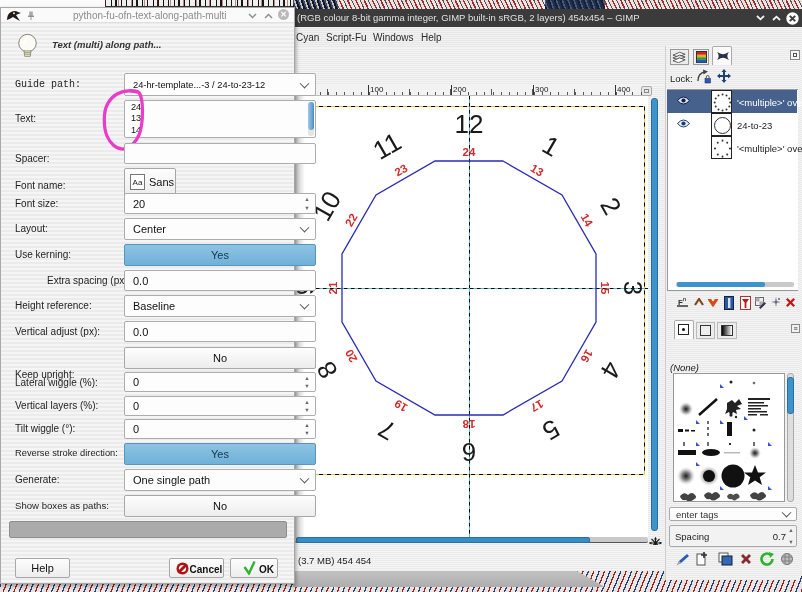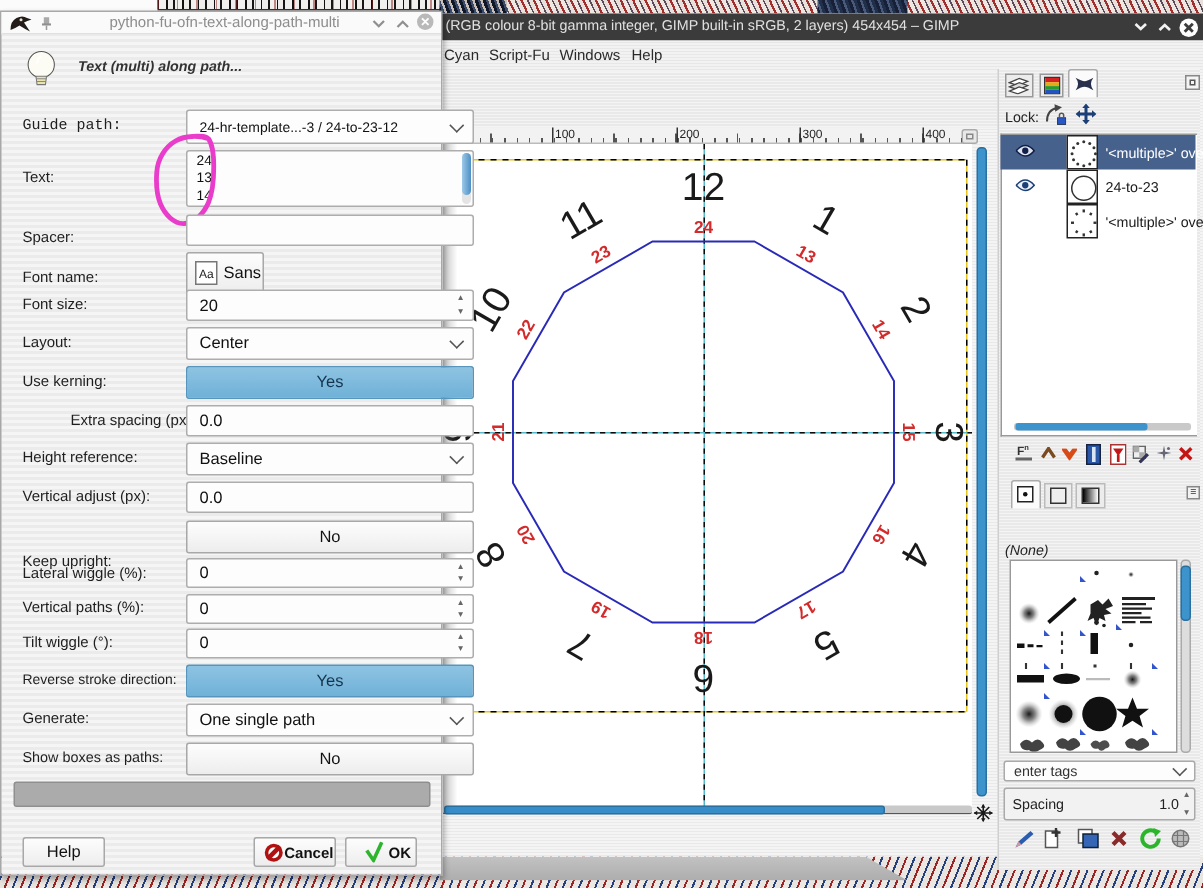--- a/index.html
+++ b/index.html
@@ -185,20 +185,21 @@
       </g>
       <g fill="#1a1a1a">
             <path d="M6.5 0 L8 2.5 L5 2.5 Z"></path>
             <path d="M6.5 12 L8 9.5 L5 9.5 Z"></path>
             <path d="M0 6 L2.5 4.5 L2.5 7.5 Z"></path>
             <path d="M13 6 L10.5 4.5 L10.5 7.5 Z"></path>
           </g>
     </svg></div>
     <div id="hscroll-track"></div>
     <div id="hscroll"></div>
+    <div id="status">(3.7 MB) 454 454</div>
     <div id="rpanel">
 
       <div class="rabs" style="left:4px;top:3px;width:19px;height:16px;border:1px solid #999;background:#ececec;">
         <svg width="15" height="12" viewBox="0 0 16 12" style="position:absolute;left:1px;top:1px;">
           <path d="M1 4 L8 1 L14 3 L7 6 Z" fill="#fff" stroke="#444" stroke-width="0.9"></path>
           <path d="M1 7 L8 4 L14 6 L7 9 Z" fill="#ddd" stroke="#444" stroke-width="0.9"></path>
           <path d="M1 10 L8 7 L14 9 L7 12 Z" fill="#fff" stroke="#444" stroke-width="0.9"></path>
         </svg>
       </div>
       <div class="rabs" style="left:27px;top:3px;width:16px;height:16px;border:1px solid #999;background:#ececec;">
@@ -412,21 +413,21 @@
       <div class="rabs" style="left:121px;top:327px;width:7px;height:129px;background:#ddd;border:1px solid #aaa;border-radius:3px;"></div>
       <div class="rabs" style="left:121px;top:331px;width:7px;height:37px;background:#3d93cc;border:1px solid #2a6f9e;border-radius:3px;"></div>
 
       <div class="rabs" style="left:3px;top:461px;width:128px;height:14px;background:#fdfdfd;border:1px solid #aaa;border-radius:2px;">
         <span style="position:absolute;left:6px;top:1px;font-size:9.5px;color:#333;">enter tags</span>
         <span class="chev" style="right:6px;"></span>
       </div>
 
       <div class="rabs" style="left:3px;top:479px;width:128px;height:22px;background:#f2f2f2;border:1px solid #aaa;border-radius:2px;">
         <span style="position:absolute;left:5px;top:5px;font-size:9.5px;color:#222;">Spacing</span>
-        <span style="position:absolute;right:10px;top:5px;font-size:9.5px;color:#222;">1.0</span>
+        <span style="position:absolute;right:10px;top:5px;font-size:9.5px;color:#222;">0.7</span>
         <span class="spin" style="top:1px;right:0;">▲</span>
           <span class="spin" style="bottom:1px;right:0;">▼</span>
       </div>
 
       <div class="icorow" style="left:8px;top:505px;width:124px;height:17px;">
         <svg class="rabs" style="left:2px;top:2px;" width="14" height="13" viewBox="0 0 14 13">
             <path d="M1 12 L3 8 L11 1 L13 3 L5 10 Z" fill="#2a5db0"></path>
             <path d="M1 12 L3 8 L5 10 Z" fill="#c9a"></path>
           </svg>
         <svg class="rabs" style="left:21px;top:0px;" width="13" height="15" viewBox="0 0 13 15">
@@ -546,21 +547,21 @@
         <span class="cent">No</span>
       </div>
 
     <div class="row-label" style="top:369px;">Lateral wiggle (%):</div>
     <div class="ctl" style="top:364px;height:20px;">
         <span class="in">0</span>
       <span class="spin" style="top:2px;">▲</span>
         <span class="spin" style="bottom:2px;">▼</span>
       </div>
 
-    <div class="row-label" style="top:392px;">Vertical paths (%):</div>
+    <div class="row-label" style="top:392px;">Vertical layers (%):</div>
     <div class="ctl" style="top:388px;height:20px;">
         <span class="in">0</span>
       <span class="spin" style="top:2px;">▲</span>
         <span class="spin" style="bottom:2px;">▼</span>
       </div>
 
     <div class="row-label" style="top:415px;">Tilt wiggle (°):</div>
     <div class="ctl" style="top:411px;height:20px;">
         <span class="in">0</span>
       <span class="spin" style="top:2px;">▲</span>

